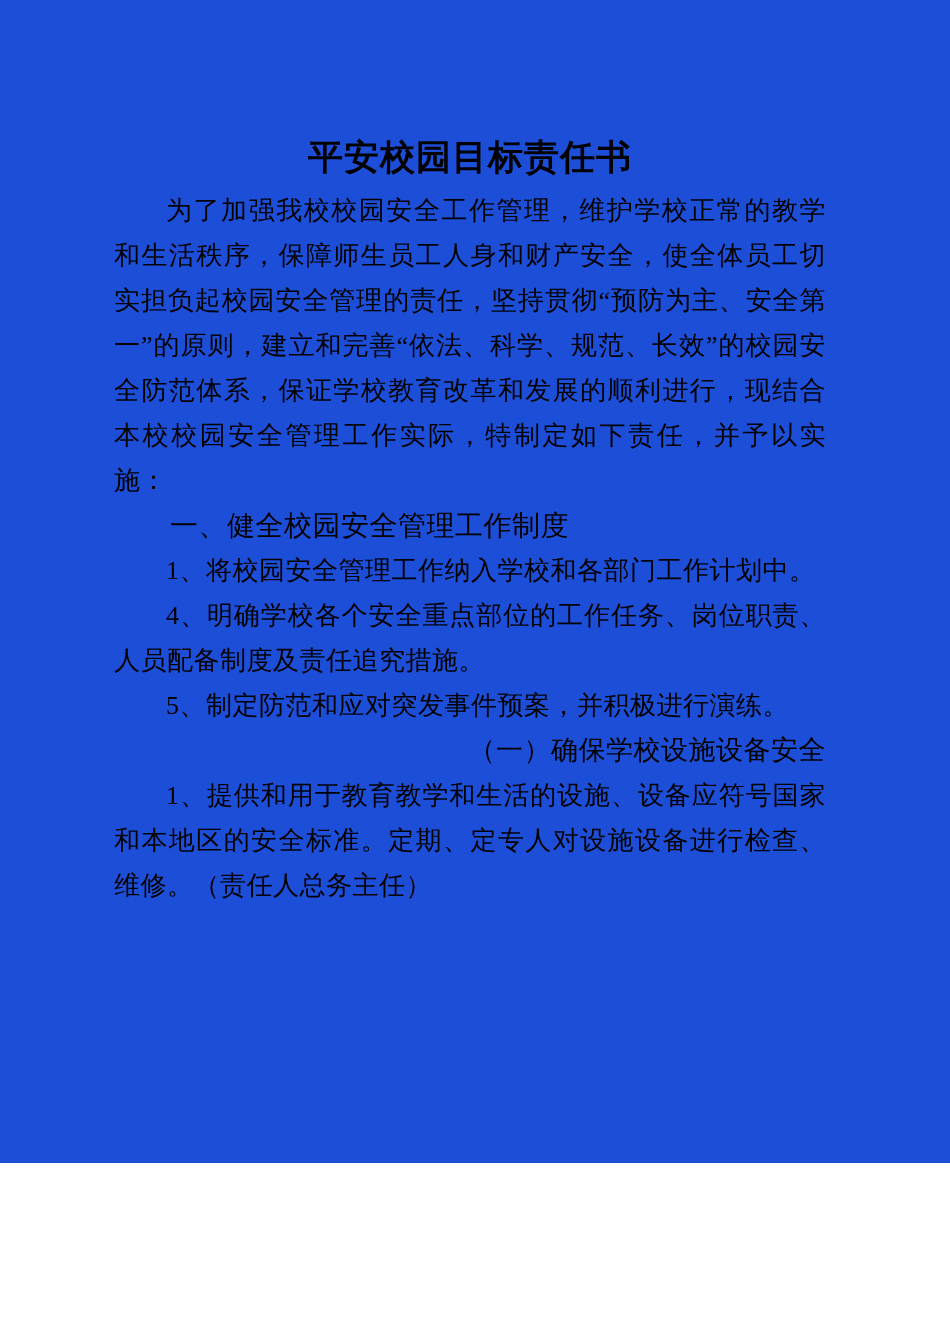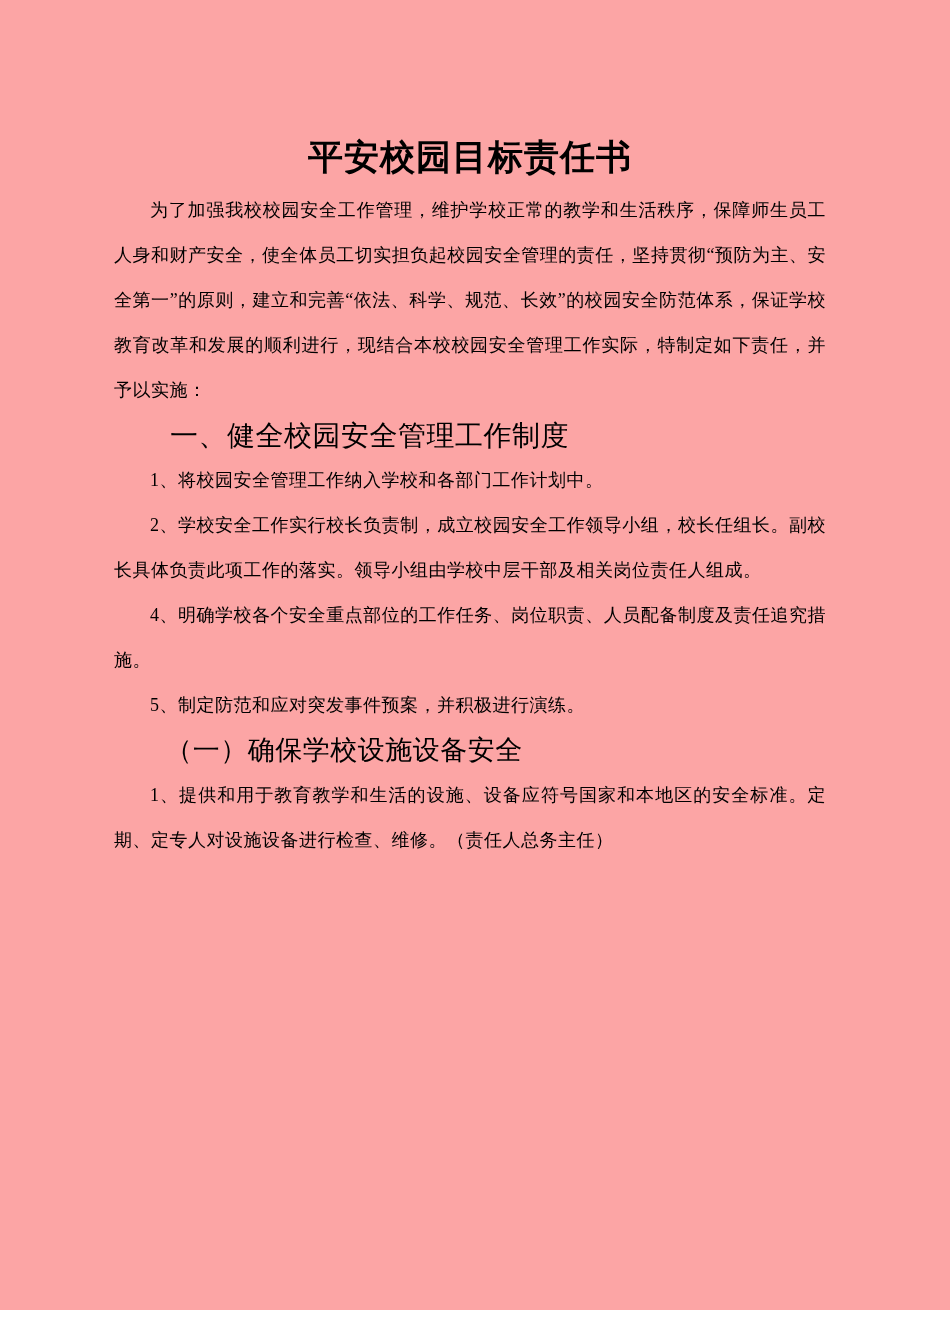--- a/index.html
+++ b/index.html
@@ -3,40 +3,40 @@
 <meta charset="utf-8">
 <style>
   html, body {
     margin: 0;
     padding: 0;
     background: #ffffff;
   }
   .page {
     position: relative;
     width: 950px;
-    height: 1310px;
+    height: 1163px;
     box-sizing: border-box;
     padding: 128px 124px 0 114px;
-    background: #fca5a5;
+    background: #1d4ed8;
     color: #000000;
     overflow: hidden;
   }
   .doc-title {
     margin: 0;
     font-family: "Liberation Serif", "DejaVu Serif", serif;
     font-weight: bold;
     font-size: 35px;
     line-height: 60px;
     text-align: center;
     letter-spacing: 1px;
   }
   .body-text {
     margin: 0;
     font-family: "Liberation Serif", "DejaVu Serif", serif;
-    font-size: 18px;
+    font-size: 26px;
     line-height: 45px;
     letter-spacing: 0.5px;
     text-align: justify;
     text-indent: 2em;
   }
   .section-heading {
     margin: 0;
     font-family: "Liberation Sans", "DejaVu Sans", sans-serif;
     font-weight: normal;
     font-size: 28px;
@@ -45,36 +45,36 @@
     text-indent: 2em;
   }
   .sub-heading {
     margin: 0;
     font-family: "Liberation Serif", "DejaVu Serif", serif;
     font-weight: normal;
     font-size: 27px;
     line-height: 45px;
     letter-spacing: 0.5px;
     text-indent: 1.9em;
+    text-align: right;
   }
 </style>
 </head>
 <body>
 
 <div class="page">
 
   <h1 class="doc-title">平安校园目标责任书</h1>
 
   <p class="body-text">为了加强我校校园安全工作管理，维护学校正常的教学和生活秩序，保障师生员工人身和财产安全，使全体员工切实担负起校园安全管理的责任，坚持贯彻“预防为主、安全第一”的原则，建立和完善“依法、科学、规范、长效”的校园安全防范体系，保证学校教育改革和发展的顺利进行，现结合本校校园安全管理工作实际，特制定如下责任，并予以实施：</p>
 
   <h2 class="section-heading">一、健全校园安全管理工作制度</h2>
 
   <p class="body-text">1、将校园安全管理工作纳入学校和各部门工作计划中。</p>
 
-  <p class="body-text">2、学校安全工作实行校长负责制，成立校园安全工作领导小组，校长任组长。副校长具体负责此项工作的落实。领导小组由学校中层干部及相关岗位责任人组成。</p>
 
 
   <p class="body-text">4、明确学校各个安全重点部位的工作任务、岗位职责、人员配备制度及责任追究措施。</p>
 
   <p class="body-text">5、制定防范和应对突发事件预案，并积极进行演练。</p>
 
 
 
   <h3 class="sub-heading">（一）确保学校设施设备安全</h3>
 

